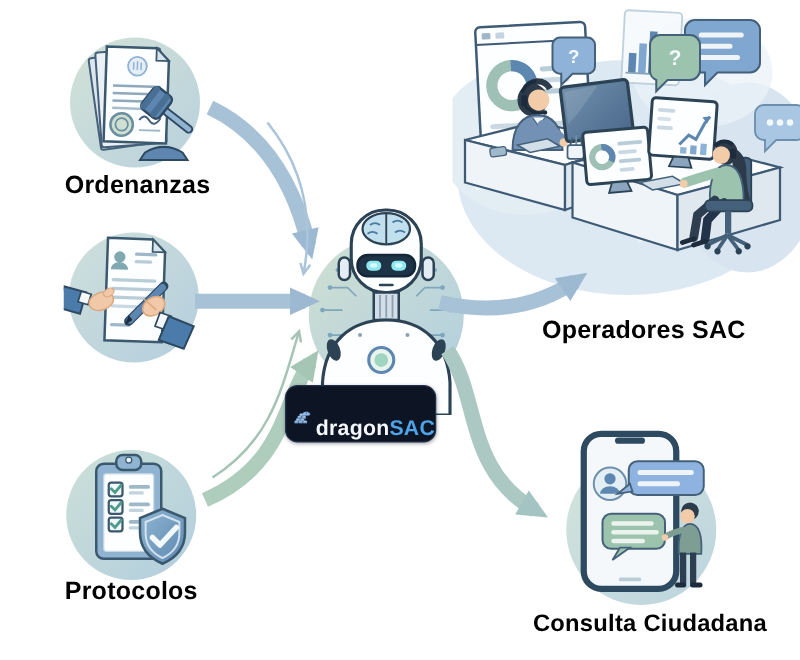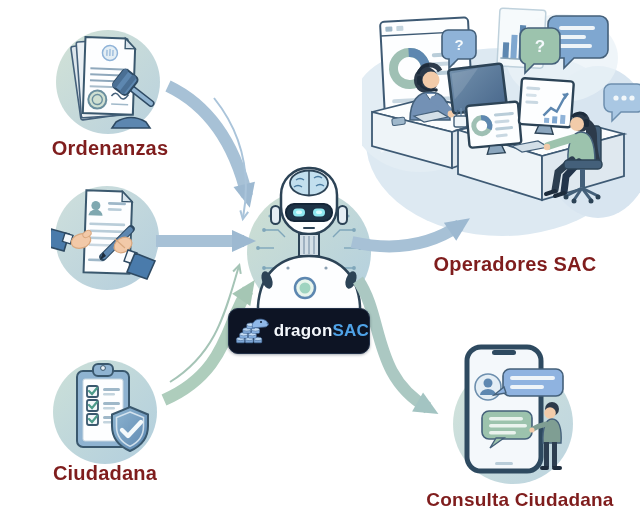--- a/index.html
+++ b/index.html
@@ -1,25 +1,25 @@
 <!DOCTYPE html>
 <html><head>
 <meta charset="utf-8">
 <style>
   html,body{margin:0;padding:0;background:#ffffff;}
   .canvas{position:relative;width:640px;height:528px;background:#ffffff;overflow:hidden;
           font-family:"Liberation Sans",sans-serif;}
   .node-label{position:absolute;text-align:center;font-size:20px;font-weight:600;
-              color:#7f1d1d;letter-spacing:.2px;z-index:4;}
+              color:#000000;letter-spacing:.2px;z-index:4;}
   .arrows{position:absolute;left:0;top:0;z-index:2;pointer-events:none;}
   .illus{position:absolute;z-index:1;}
   .bg-illus{position:absolute;z-index:0;}
-  .logo-badge{position:absolute;left:228px;top:308px;width:142px;height:46px;
+  .logo-badge{position:absolute;left:228px;top:308px;width:121px;height:46px;
               background:#0d1424;border:1px solid #223048;border-radius:10px;
-              display:flex;align-items:center;gap:4px;padding-left:6px;box-sizing:border-box;
+              display:flex;align-items:flex-end;gap:4px;padding-left:6px;box-sizing:border-box;
               z-index:3;box-shadow:0 1px 3px rgba(10,20,35,.35);}
   .logo-text{font-size:17px;font-weight:700;letter-spacing:.2px;white-space:nowrap;}
   .logo-text .p1{color:#f4f8fc;}
   .logo-text .p2{color:#4fa3e8;}
   .btxt{font:700 15px "Liberation Sans",sans-serif;fill:#f4f9fc;text-anchor:middle;}
   .btxt-lg{font:700 17px "Liberation Sans",sans-serif;fill:#f4f9fc;text-anchor:middle;}
 </style>
 </head>
 <body>
 
@@ -384,21 +384,21 @@
       <path d="M40,64 l3,3 5,-6" fill="none" stroke="#4d9b8a" stroke-width="2.2" stroke-linecap="round"></path>
       <rect x="54" y="61" width="17" height="3" rx="1.5" fill="#9fb8c9"></rect>
       <rect x="54" y="66" width="12" height="2.5" rx="1.2" fill="#c3d4de"></rect>
     </g>
     <g>
       <path d="M81,52 l18,7.5 v11.5 c0,14.5 -10,21.5 -18,25 c-8,-3.5 -18,-10.5 -18,-25 v-11.5 z" fill="url(#shg)" stroke="#3a586e" stroke-width="2"></path>
       <path d="M81,57 l13.5,5.6 v9 c0,11.5 -7.5,17 -13.5,19.8 c-6,-2.8 -13.5,-8.3 -13.5,-19.8 v-9 z" fill="none" stroke="#e8f1f7" stroke-width="1.6" opacity=".8"></path>
       <path d="M73,75 l6,6 13,-14" fill="none" stroke="#f4f9fb" stroke-width="4.4" stroke-linecap="round" stroke-linejoin="round"></path>
     </g>
   </svg>
-  <div class="node-label" style="left:35px;top:462px;width:140px">Ciudadana</div>
+  <div class="node-label" style="left:35px;top:462px;width:140px">Protocolos</div>
 
   <svg class="illus" style="left:240px;top:160px" width="138" height="172" viewBox="0 0 138 172">
     <defs>
       <linearGradient id="rg1" x1="0" y1="0" x2="1" y2="1">
         <stop offset="0" stop-color="#cfe0d2"></stop>
           <stop offset="1" stop-color="#b2cfe0"></stop>
       </linearGradient>
     </defs>
     <circle cx="69" cy="92" r="62" fill="url(#rg1)"></circle>
     <g stroke="#7fa6ba" stroke-width="1.4" fill="none">

